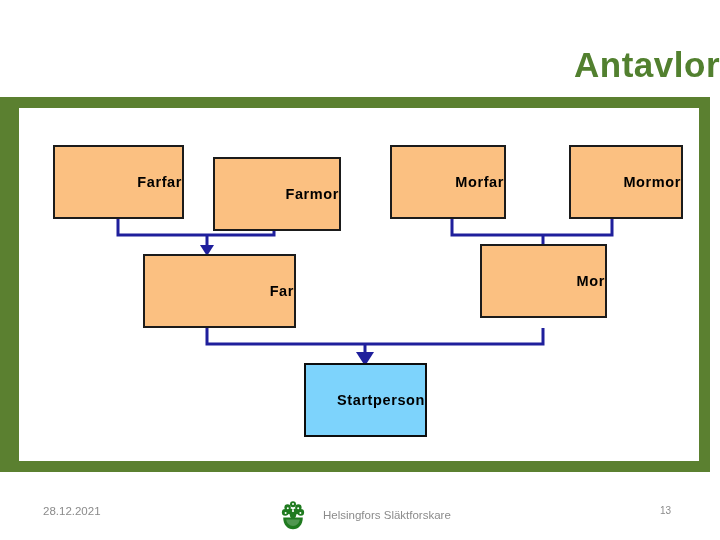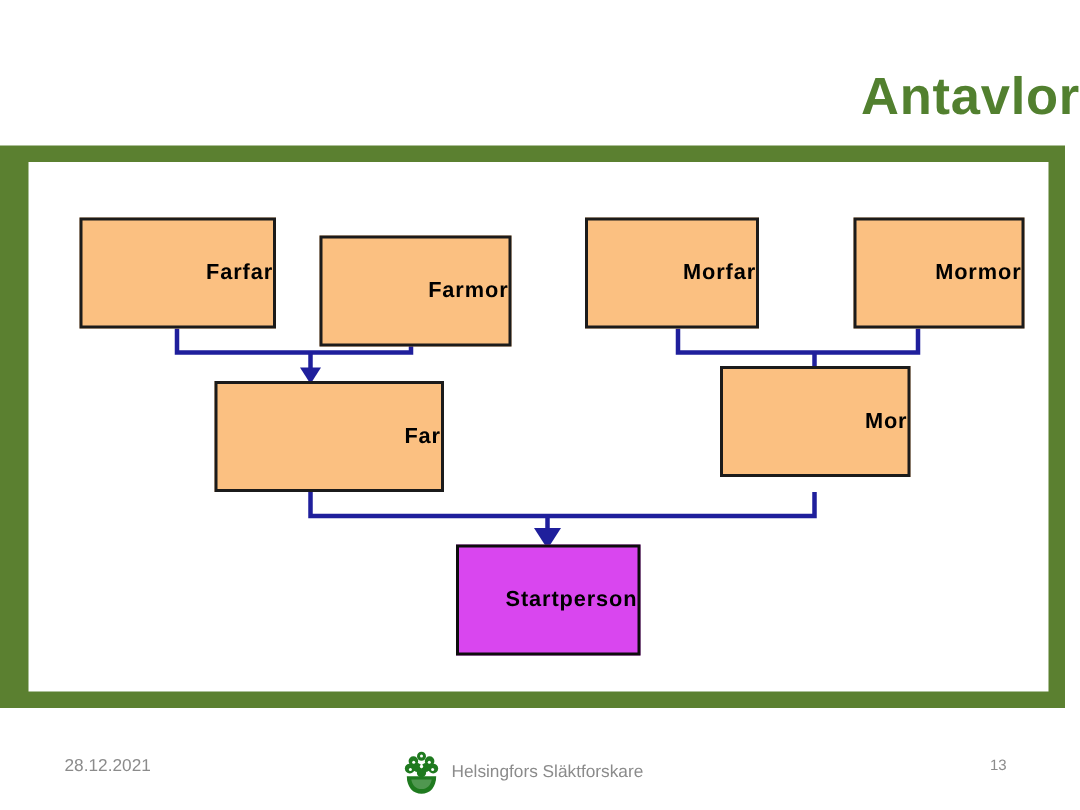--- a/index.html
+++ b/index.html
@@ -64,21 +64,21 @@
     justify-content: flex-end;
     font-family: Liberation Sans, sans-serif;
     font-size: 14.5px;
     font-weight: bold;
     color: #000000;
     letter-spacing: 0.6px;
     background: #fbc081;
   }
   .person-box.ancestor { background: #fbc081; }
   .person-box.start {
-    background: #d946ef;
+    background: #7dd3fc;
     border-color: #0d0d0d;
   }
 
   
   #box-farfar     { left: 53px;  top: 145px; width: 131px; height: 74px; }
   #box-farmor     { left: 213px; top: 157px; width: 128px; height: 74px; }
   #box-morfar     { left: 390px; top: 145px; width: 116px; height: 74px; }
   #box-mormor     { left: 569px; top: 145px; width: 114px; height: 74px; }
   #box-far        { left: 143px; top: 254px; width: 153px; height: 74px; }
   #box-mor        { left: 480px; top: 244px; width: 127px; height: 74px; }
@@ -96,25 +96,25 @@
   #footer-date {
     position: absolute;
     left: 43px;
     top: 8px;
     font-size: 11.5px;
     color: #8b8b8b;
     white-space: nowrap;
   }
   #footer-org-wrap {
     position: absolute;
-    left: 268px;
+    left: 280px;
     top: 3px;
     display: flex;
     align-items: center;
-    gap: 7px;
+    gap: 17px;
   }
   #footer-org-label {
     font-size: 11.5px;
     color: #8b8b8b;
     white-space: nowrap;
   }
   #footer-page-number {
     position: absolute;
     left: 660px;
     top: 8px;

